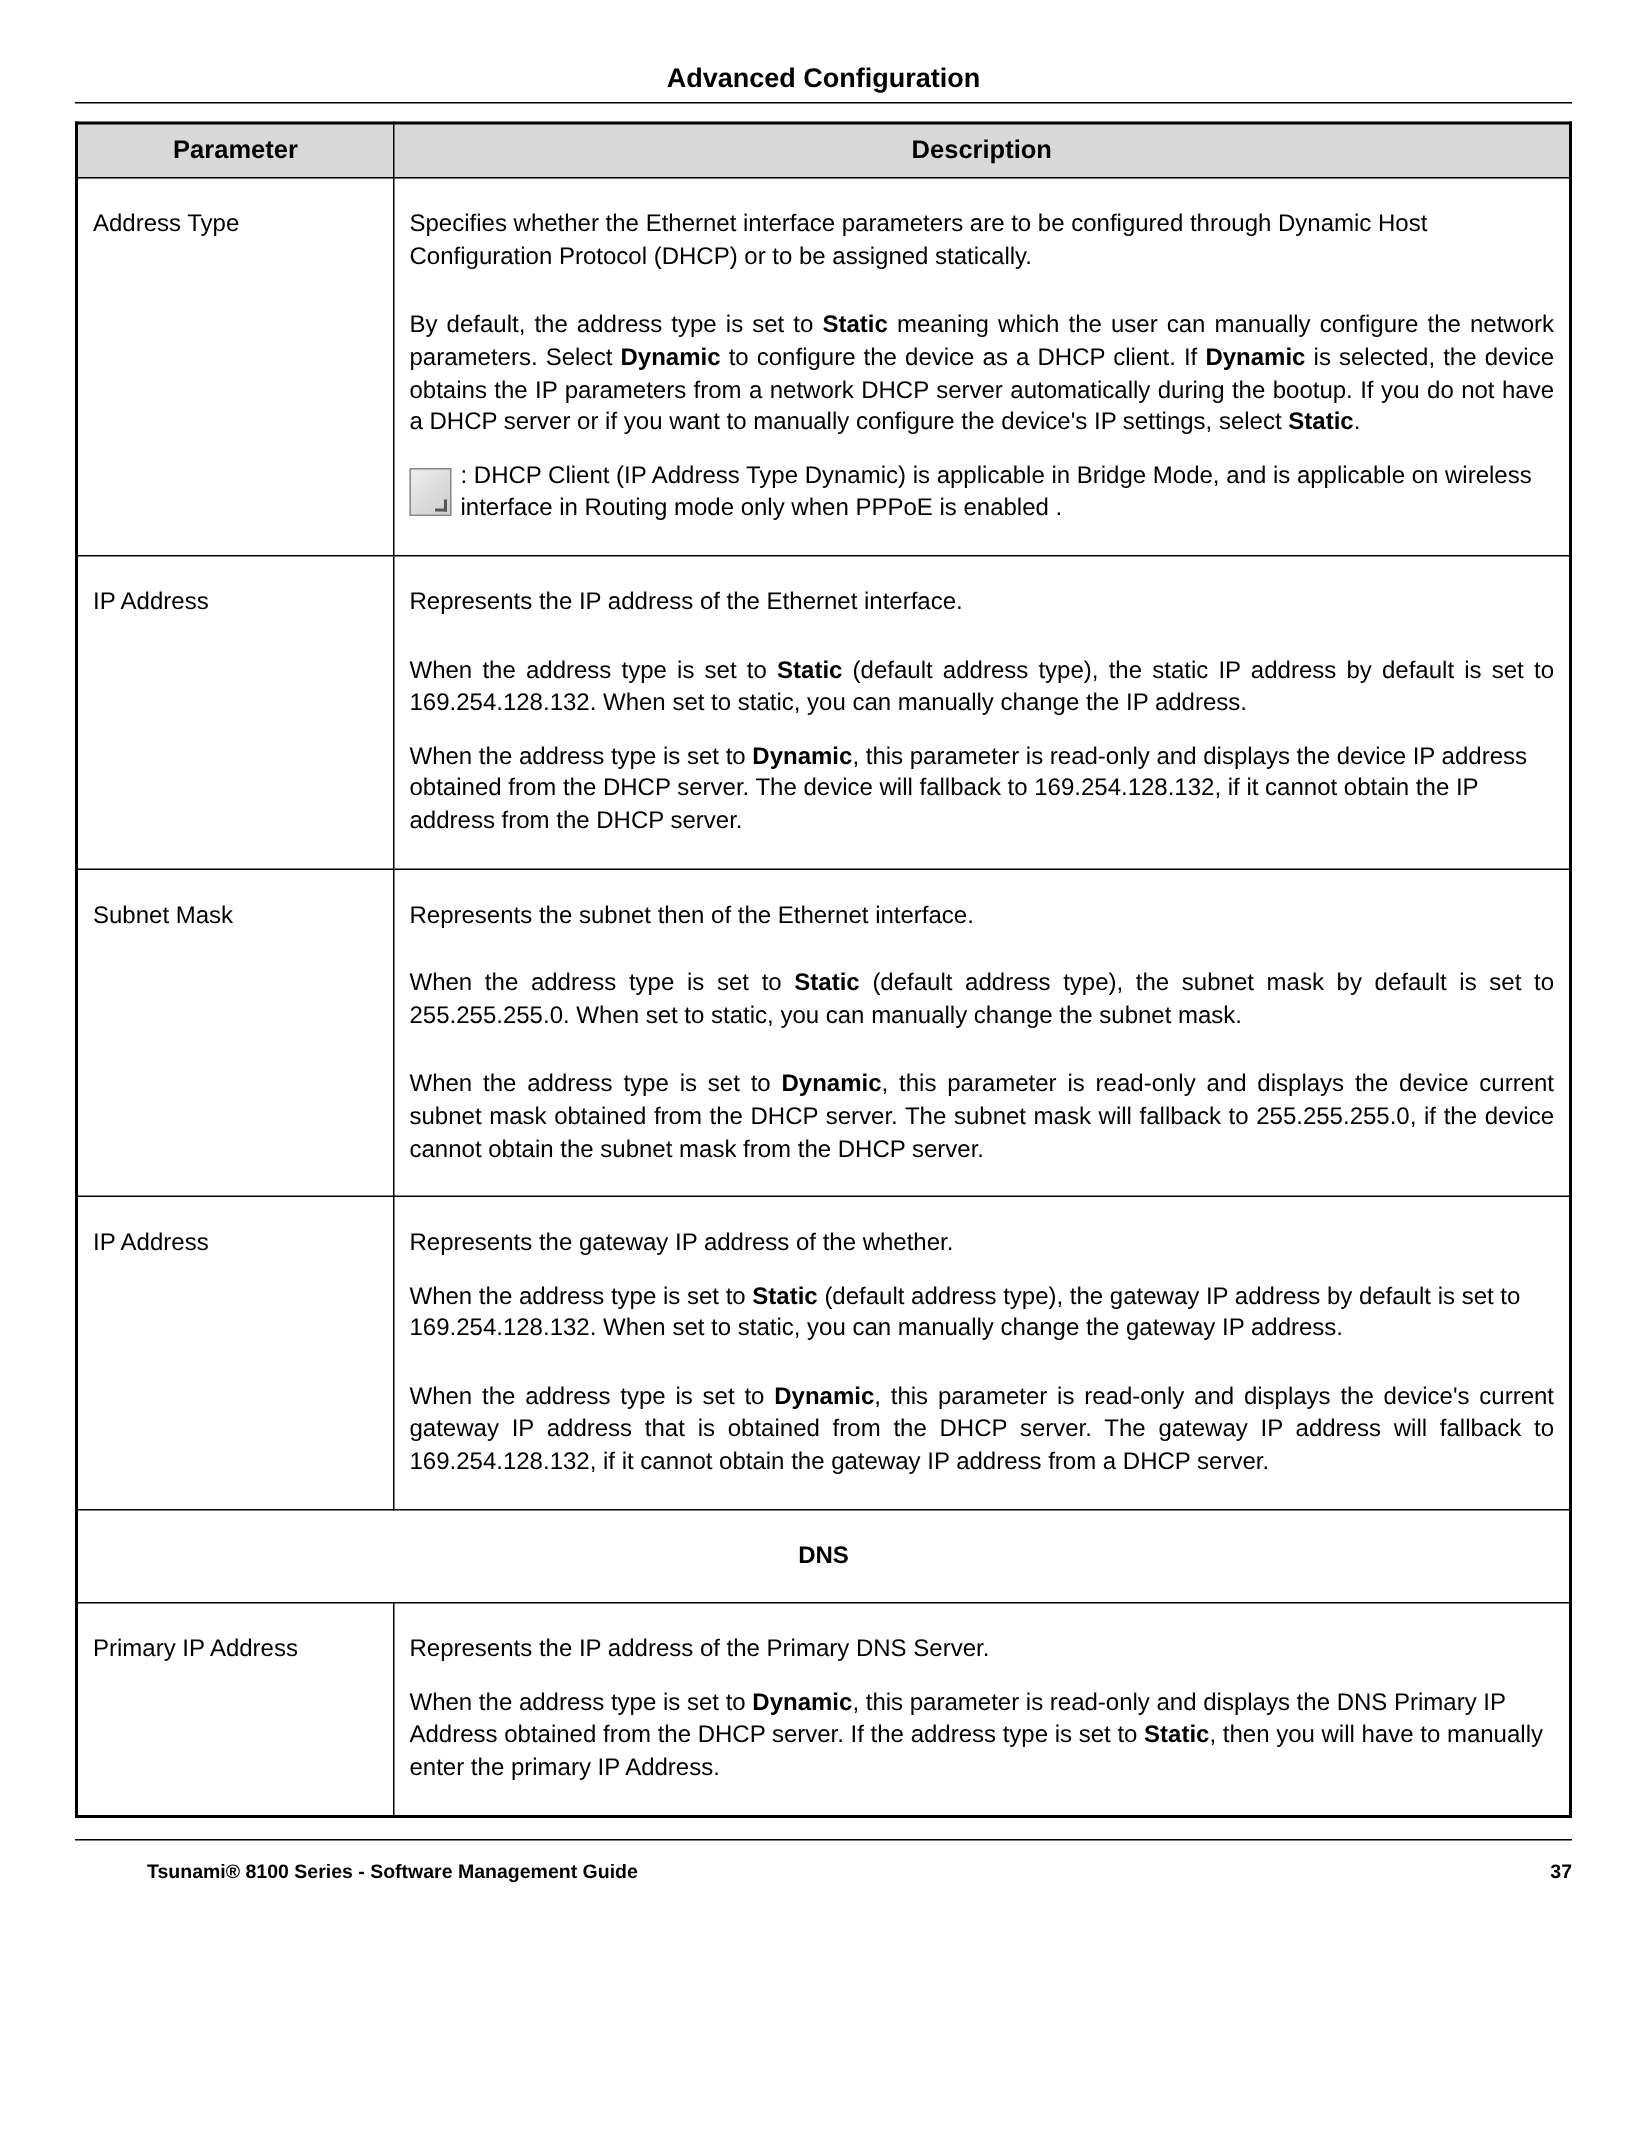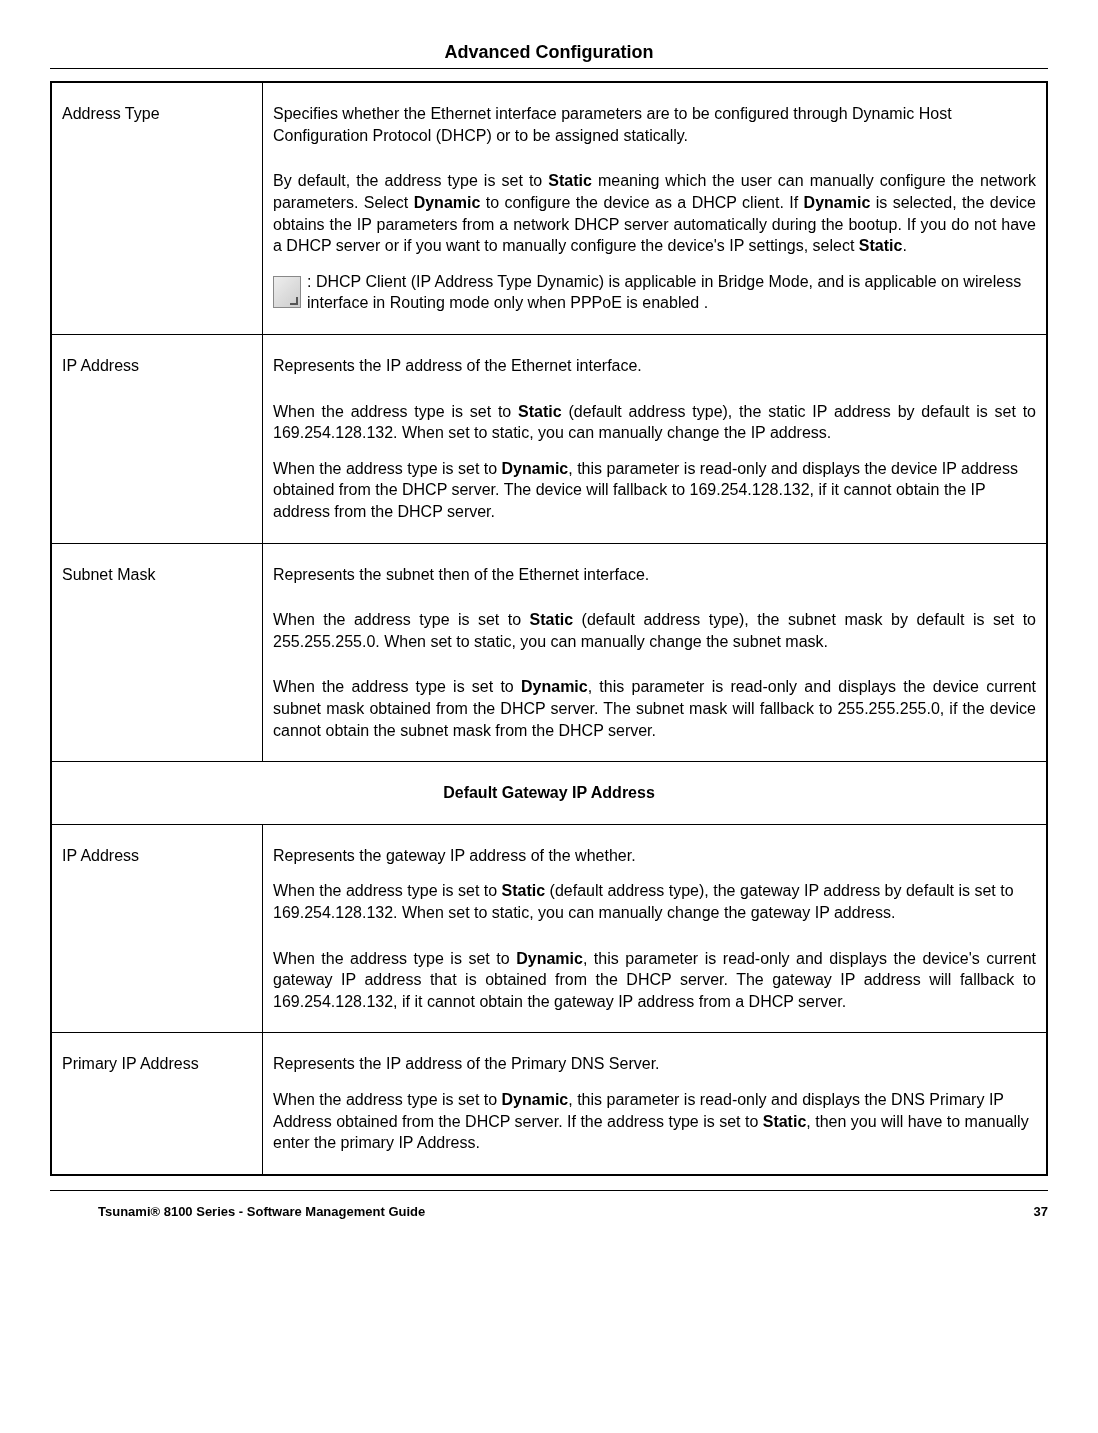--- a/index.html
+++ b/index.html
@@ -84,20 +84,24 @@
   }
 </style>
 </head>
 <body>
 
 <div class="header-title">Advanced Configuration</div>
 <hr class="top">
 
 <table class="main">
   <tbody>
+      <tr>
+    <th>Parameter</th>
+    <th>Description</th>
+  </tr>
 
   <tr>
     <td class="param">Address Type</td>
     <td>
       <div class="p">Specifies whether the Ethernet interface parameters are to be configured through Dynamic Host Configuration Protocol (DHCP) or to be assigned statically.</div>
       <div class="p justify">
         <span>By default, the address type is set to </span><b>Static</b><span> meaning which the user can manually configure the network parameters. Select </span><b>Dynamic</b><span> to configure the device as a DHCP client. If </span><b>Dynamic</b><span> is selected, the device obtains the IP parameters from a network DHCP server automatically during the bootup. If you do not have a DHCP server or if you want to manually configure the device's IP settings, select </span><b>Static</b><span>.</span>
       </div>
       <div class="note-row">
         <div class="note-icon"></div>
@@ -125,37 +129,37 @@
       <div class="p">Represents the subnet then of the Ethernet interface.</div>
       <div class="p justify">
         <span>When the address type is set to </span><b>Static</b><span> (default address type), the subnet mask by default is set to 255.255.255.0. When set to static, you can manually change the subnet mask.</span>
       </div>
       <div class="p justify">
         <span>When the address type is set to </span><b>Dynamic</b><span>, this parameter is read-only and displays the device current subnet mask obtained from the DHCP server. The subnet mask will fallback to 255.255.255.0, if the device cannot obtain the subnet mask from the DHCP server.</span>
       </div>
     </td>
   </tr>
 
-  <tr>
-    <td colspan="2" class="section-header">Default Gateway IP Address</td>
-  </tr>
 
   <tr>
     <td class="param">IP Address</td>
     <td>
       <div class="p">Represents the gateway IP address of the whether.</div>
       <div class="p">
         <span>When the address type is set to </span><b>Static</b><span> (default address type), the gateway IP address by default is set to 169.254.128.132. When set to static, you can manually change the gateway IP address.</span>
       </div>
       <div class="p justify">
         <span>When the address type is set to </span><b>Dynamic</b><span>, this parameter is read-only and displays the device's current gateway IP address that is obtained from the DHCP server. The gateway IP address will fallback to 169.254.128.132, if it cannot obtain the gateway IP address from a DHCP server.</span>
       </div>
     </td>
   </tr>
 
+  <tr>
+    <td colspan="2" class="section-header">DNS</td>
+  </tr>
 
   <tr>
     <td class="param">Primary IP Address</td>
     <td>
       <div class="p">Represents the IP address of the Primary DNS Server.</div>
       <div class="p">
         <span>When the address type is set to </span><b>Dynamic</b><span>, this parameter is read-only and displays the DNS Primary IP Address obtained from the DHCP server. If the address type is set to </span><b>Static</b><span>, then you will have to manually enter the primary IP Address.</span>
       </div>
     </td>
   </tr>

